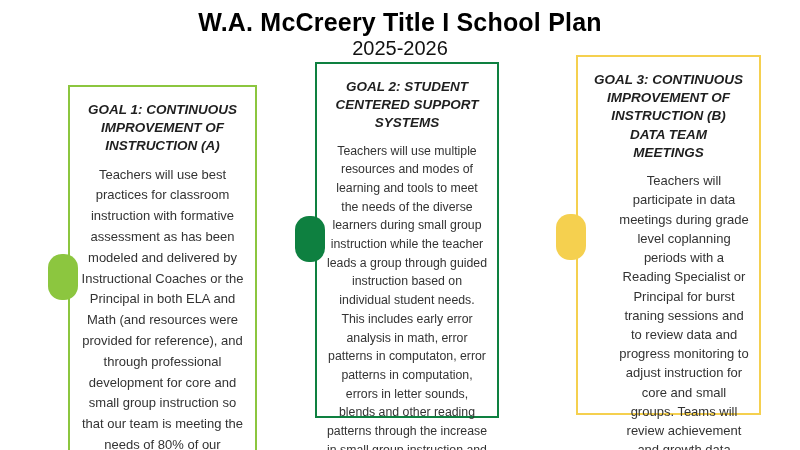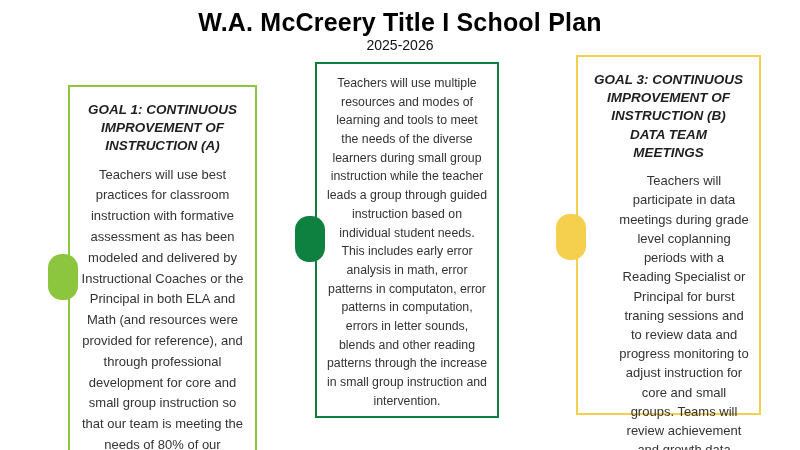--- a/index.html
+++ b/index.html
@@ -18,21 +18,21 @@
     text-align: center;
     font-size: 25px;
     font-weight: 700;
     color: #000000;
     letter-spacing: 0.2px;
   }
   .page-subtitle {
     position: absolute;
     top: 37px; left: 0; width: 100%;
     text-align: center;
-    font-size: 14px;
+    font-size: 20px;
     color: #111111;
   }
   .goal-card {
     position: absolute;
     border: 2px solid var(--accent, #888);
     background: #ffffff;
     padding: 10px 9px;
   }
   .goal-card h2 {
     margin: 4px 2px 9px;
@@ -77,20 +77,23 @@
 <div id="card-0" class="goal-card" style="--accent: #8CC63F;">
   <span class="accent-pill"></span>
   <h2>GOAL 1: CONTINUOUS
 IMPROVEMENT OF
 INSTRUCTION (A)</h2>
   <p>Teachers will use best practices for classroom instruction with formative assessment as has been modeled and delivered by Instructional Coaches or the Principal in both ELA and Math (and resources were provided for reference), and through professional development for core and small group instruction so that our team is meeting the needs of 80% of our scholars in core class instruction.</p>
 </div>
 
 <div id="card-1" class="goal-card" style="--accent: #0E8040;">
   <span class="accent-pill"></span>
+  <h2>GOAL 2: STUDENT
+CENTERED SUPPORT
+SYSTEMS</h2>
   <p>Teachers will use multiple resources and modes of learning and tools to meet the needs of the diverse learners during small group instruction while the teacher leads a group through guided instruction based on individual student needs. This includes early error analysis in math, error patterns in computaton, error patterns in computation, errors in letter sounds, blends and other reading patterns through the increase in small group instruction and intervention.</p>
 </div>
 
 <div id="card-2" class="goal-card" style="--accent: #F5D04F;">
   <span class="accent-pill"></span>
   <h2>GOAL 3: CONTINUOUS
 IMPROVEMENT OF
 INSTRUCTION (B)
 DATA TEAM
 MEETINGS</h2>

